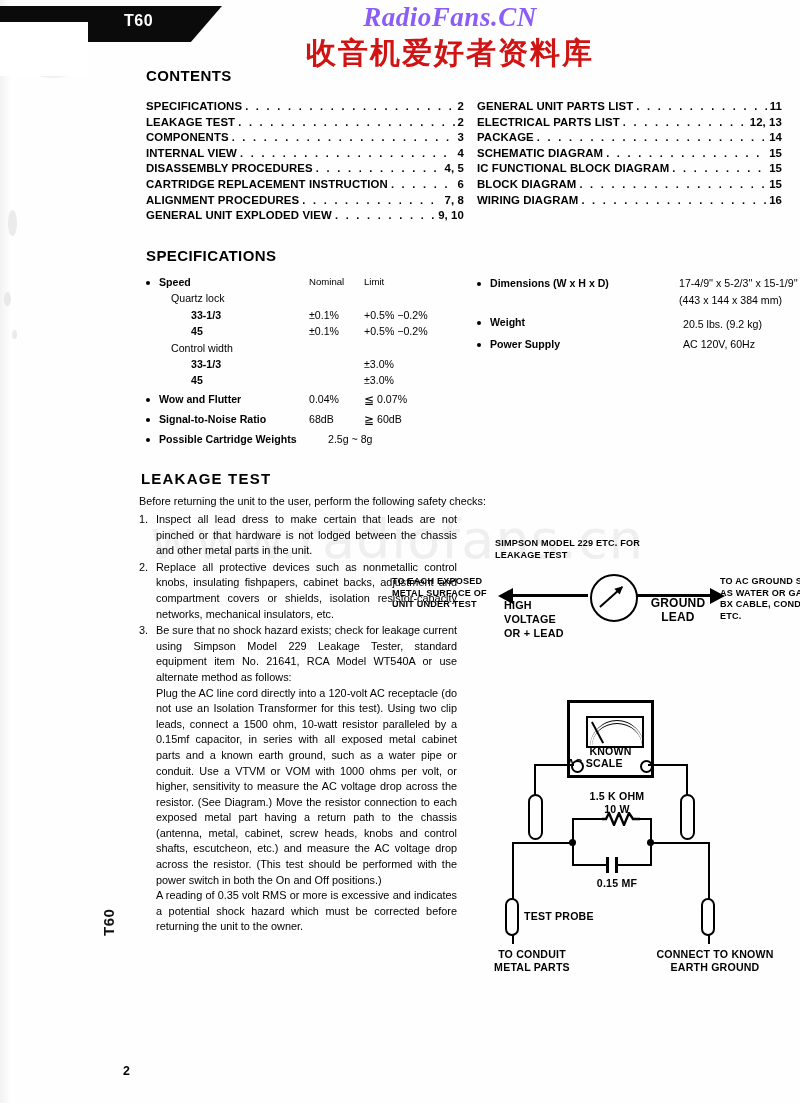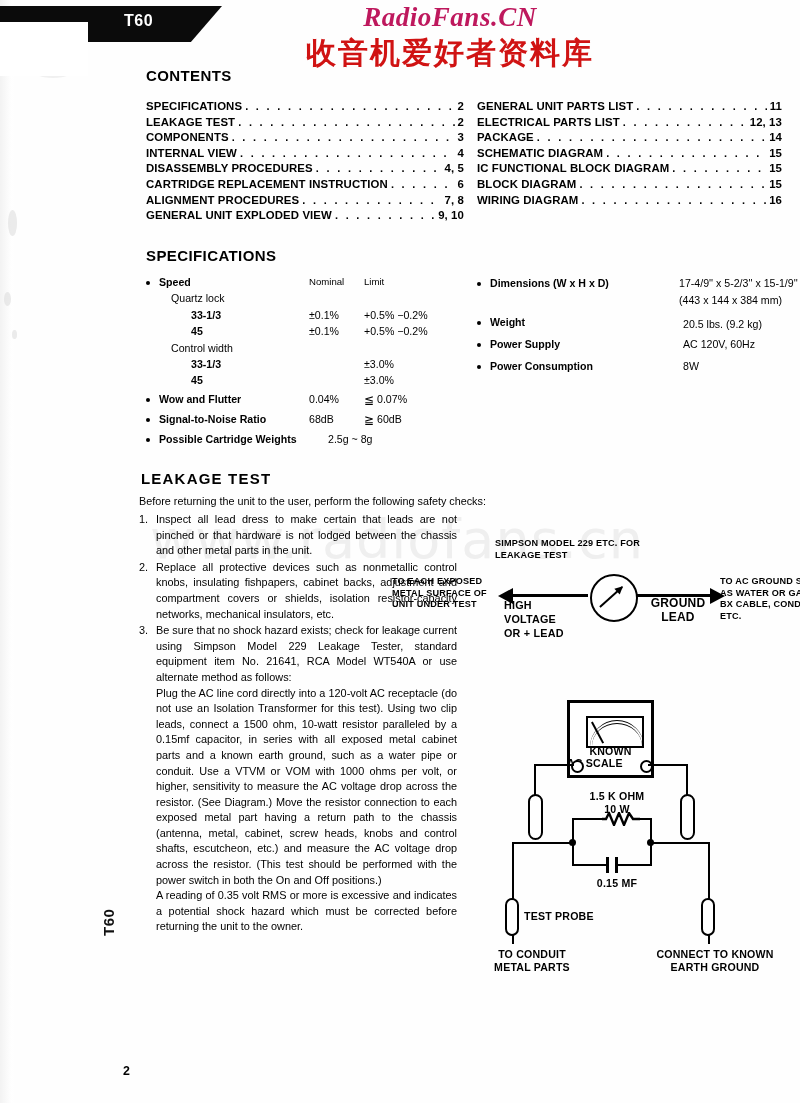--- a/index.html
+++ b/index.html
@@ -65,21 +65,21 @@
     letter-spacing: .5px;
   }
 
   
   .site-brand {
     position: absolute;
     left: 300px;
     top: 2px;
     width: 300px;
     text-align: center;
-    color: #be185d;
+    color: #8b5cf6;
     font-family: "Liberation Serif", serif;
     font-style: italic;
     font-weight: bold;
     font-size: 27px;
     letter-spacing: .5px;
   }
   .site-brand-cn {
     position: absolute;
     left: 240px;
     top: 33px;
@@ -609,25 +609,20 @@
     <div class="spec-row" style="height:22px">
       <span class="bullet" style="top:7px"></span>
       <span class="spec-name r-name" style="top:2px">Weight</span>
       <span class="r-val2" style="top:4px">20.5 lbs. (9.2 kg)</span>
     </div>
     <div class="spec-row" style="height:22px">
       <span class="bullet" style="top:7px"></span>
       <span class="spec-name r-name" style="top:2px">Power Supply</span>
       <span class="r-val2" style="top:2px">AC 120V, 60Hz</span>
     </div>
-    <div class="spec-row" style="height:22px">
-      <span class="bullet" style="top:7px"></span>
-      <span class="spec-name r-name" style="top:2px">Power Consumption</span>
-      <span class="r-val2" style="top:2px">8W</span>
-    </div>
   </div>
 
 
   <h2 class="sec" id="h-leak">LEAKAGE  TEST</h2>
 
   <div class="leak-intro">Before returning the unit to the user, perform the following safety checks:</div>
 
   <div class="leak-list">
     <div class="leak-item">
       <span class="leak-num">1.</span>

